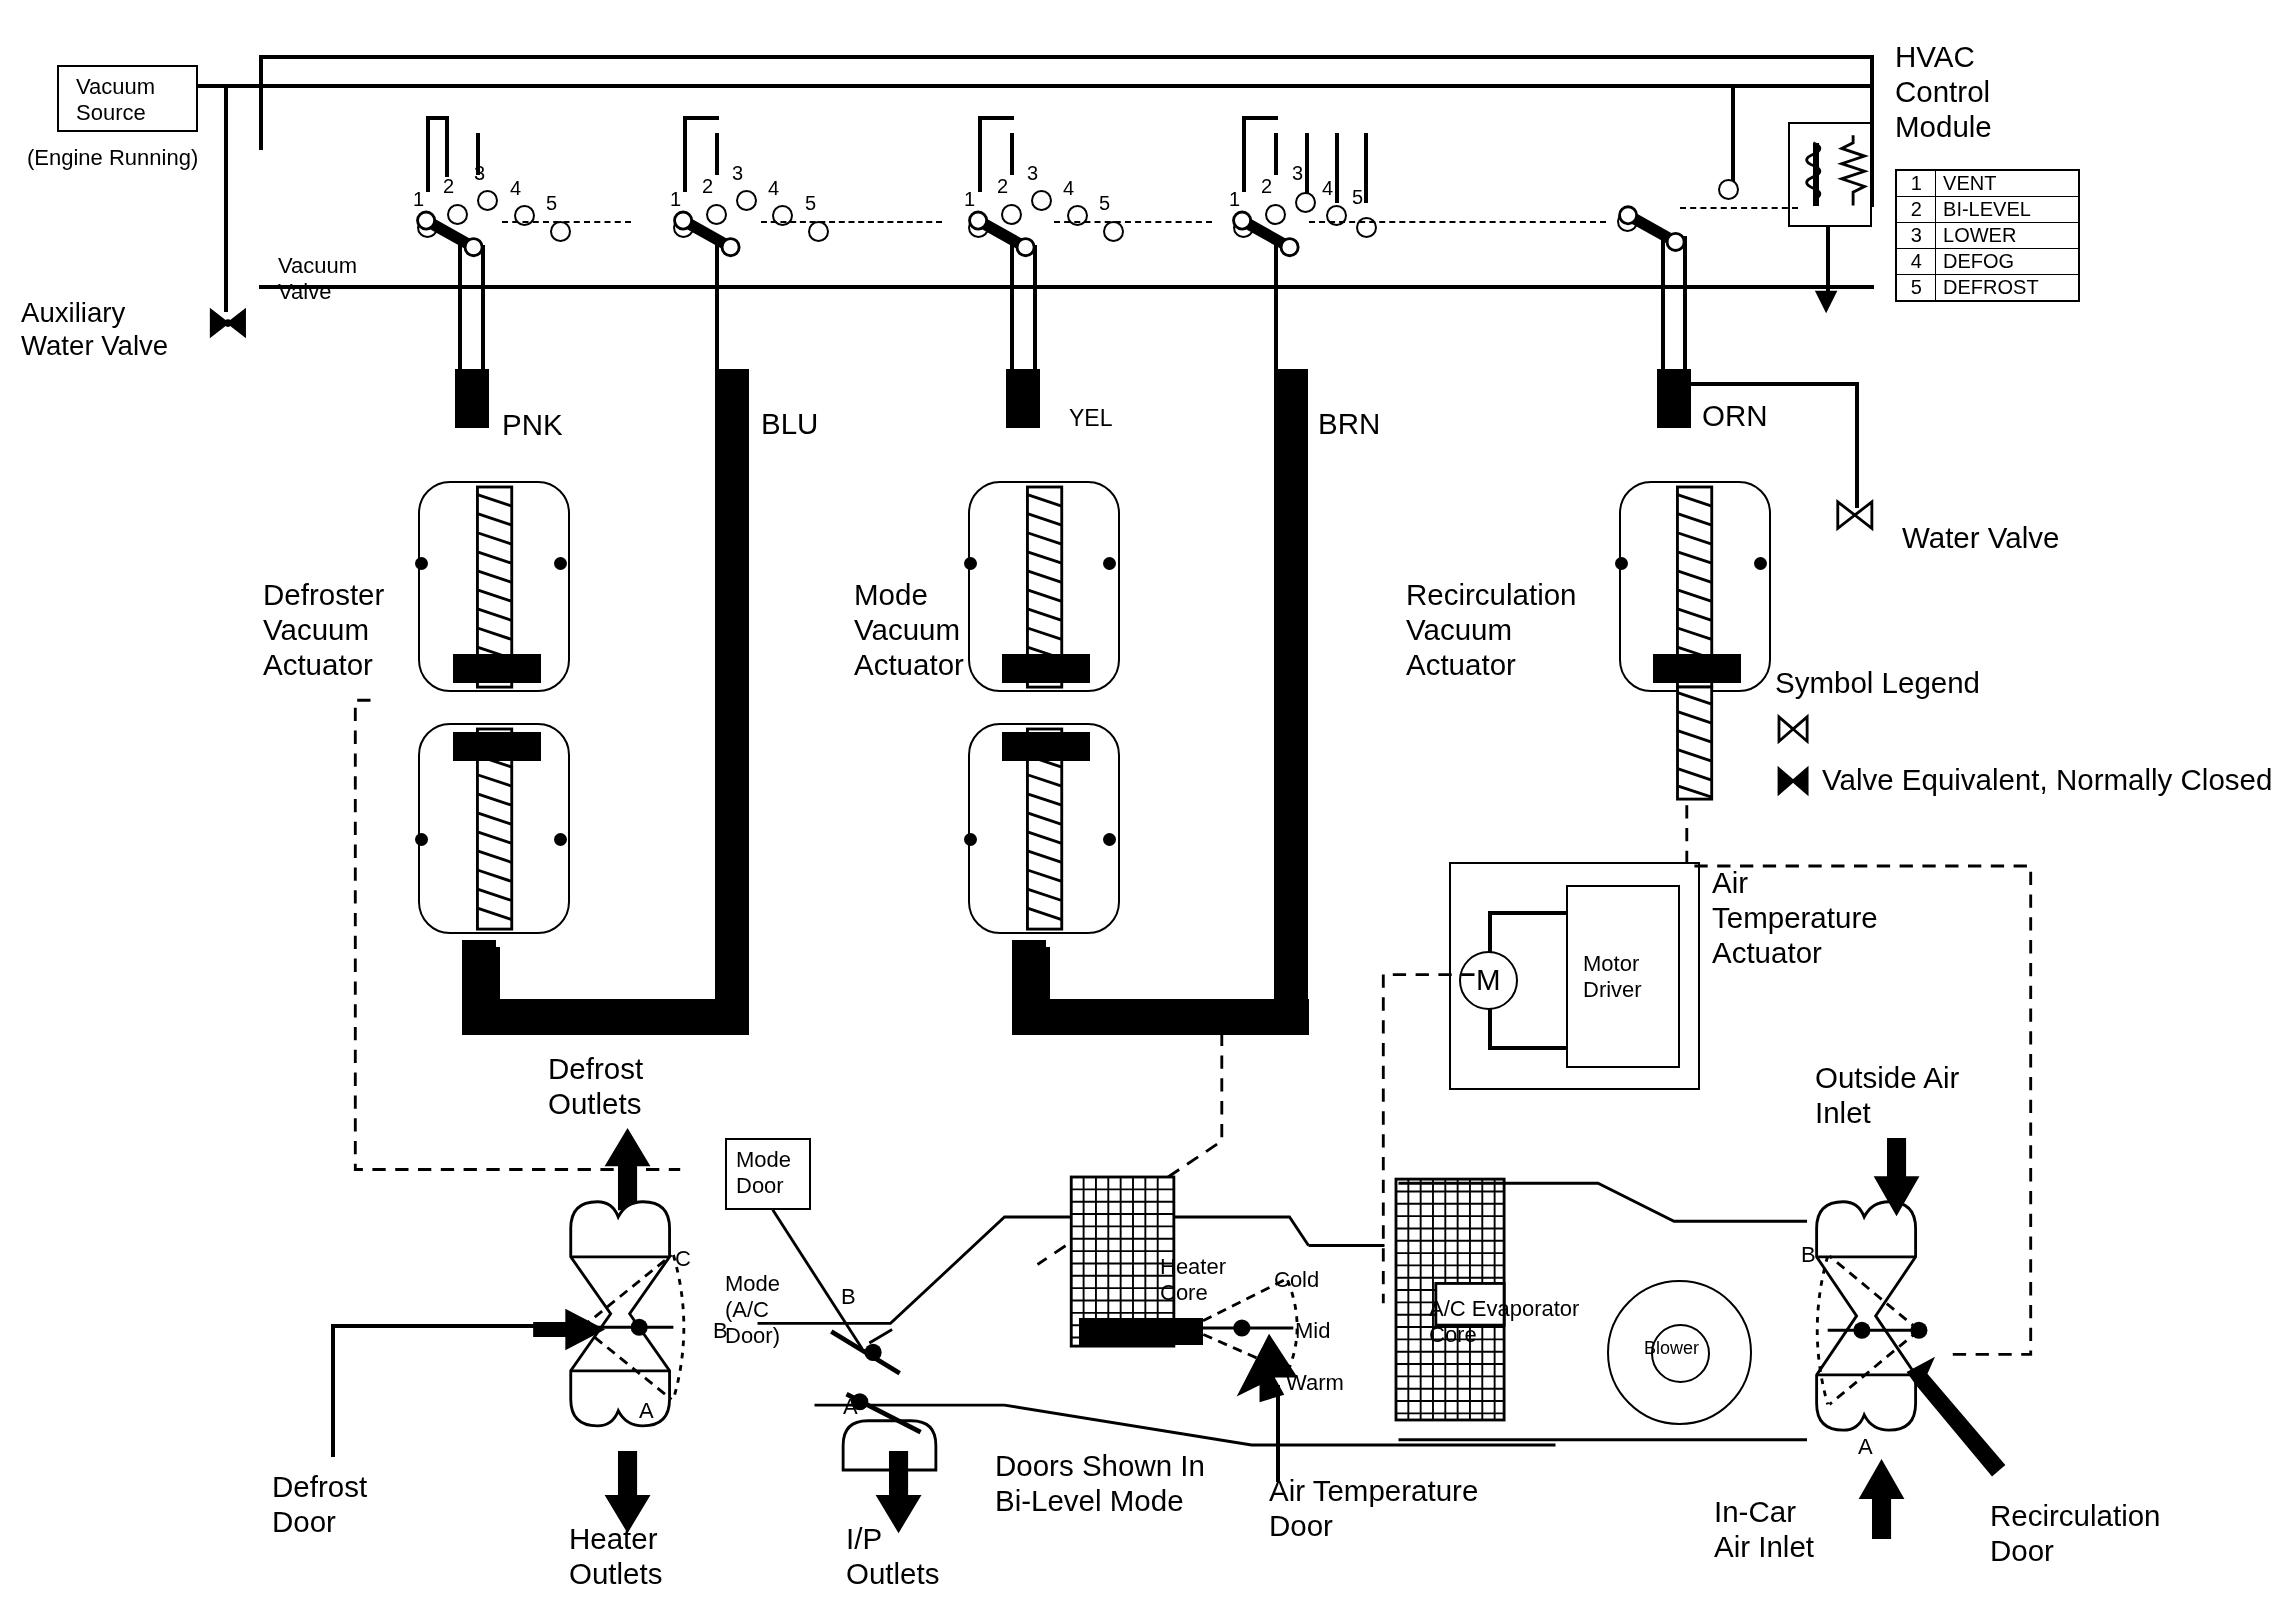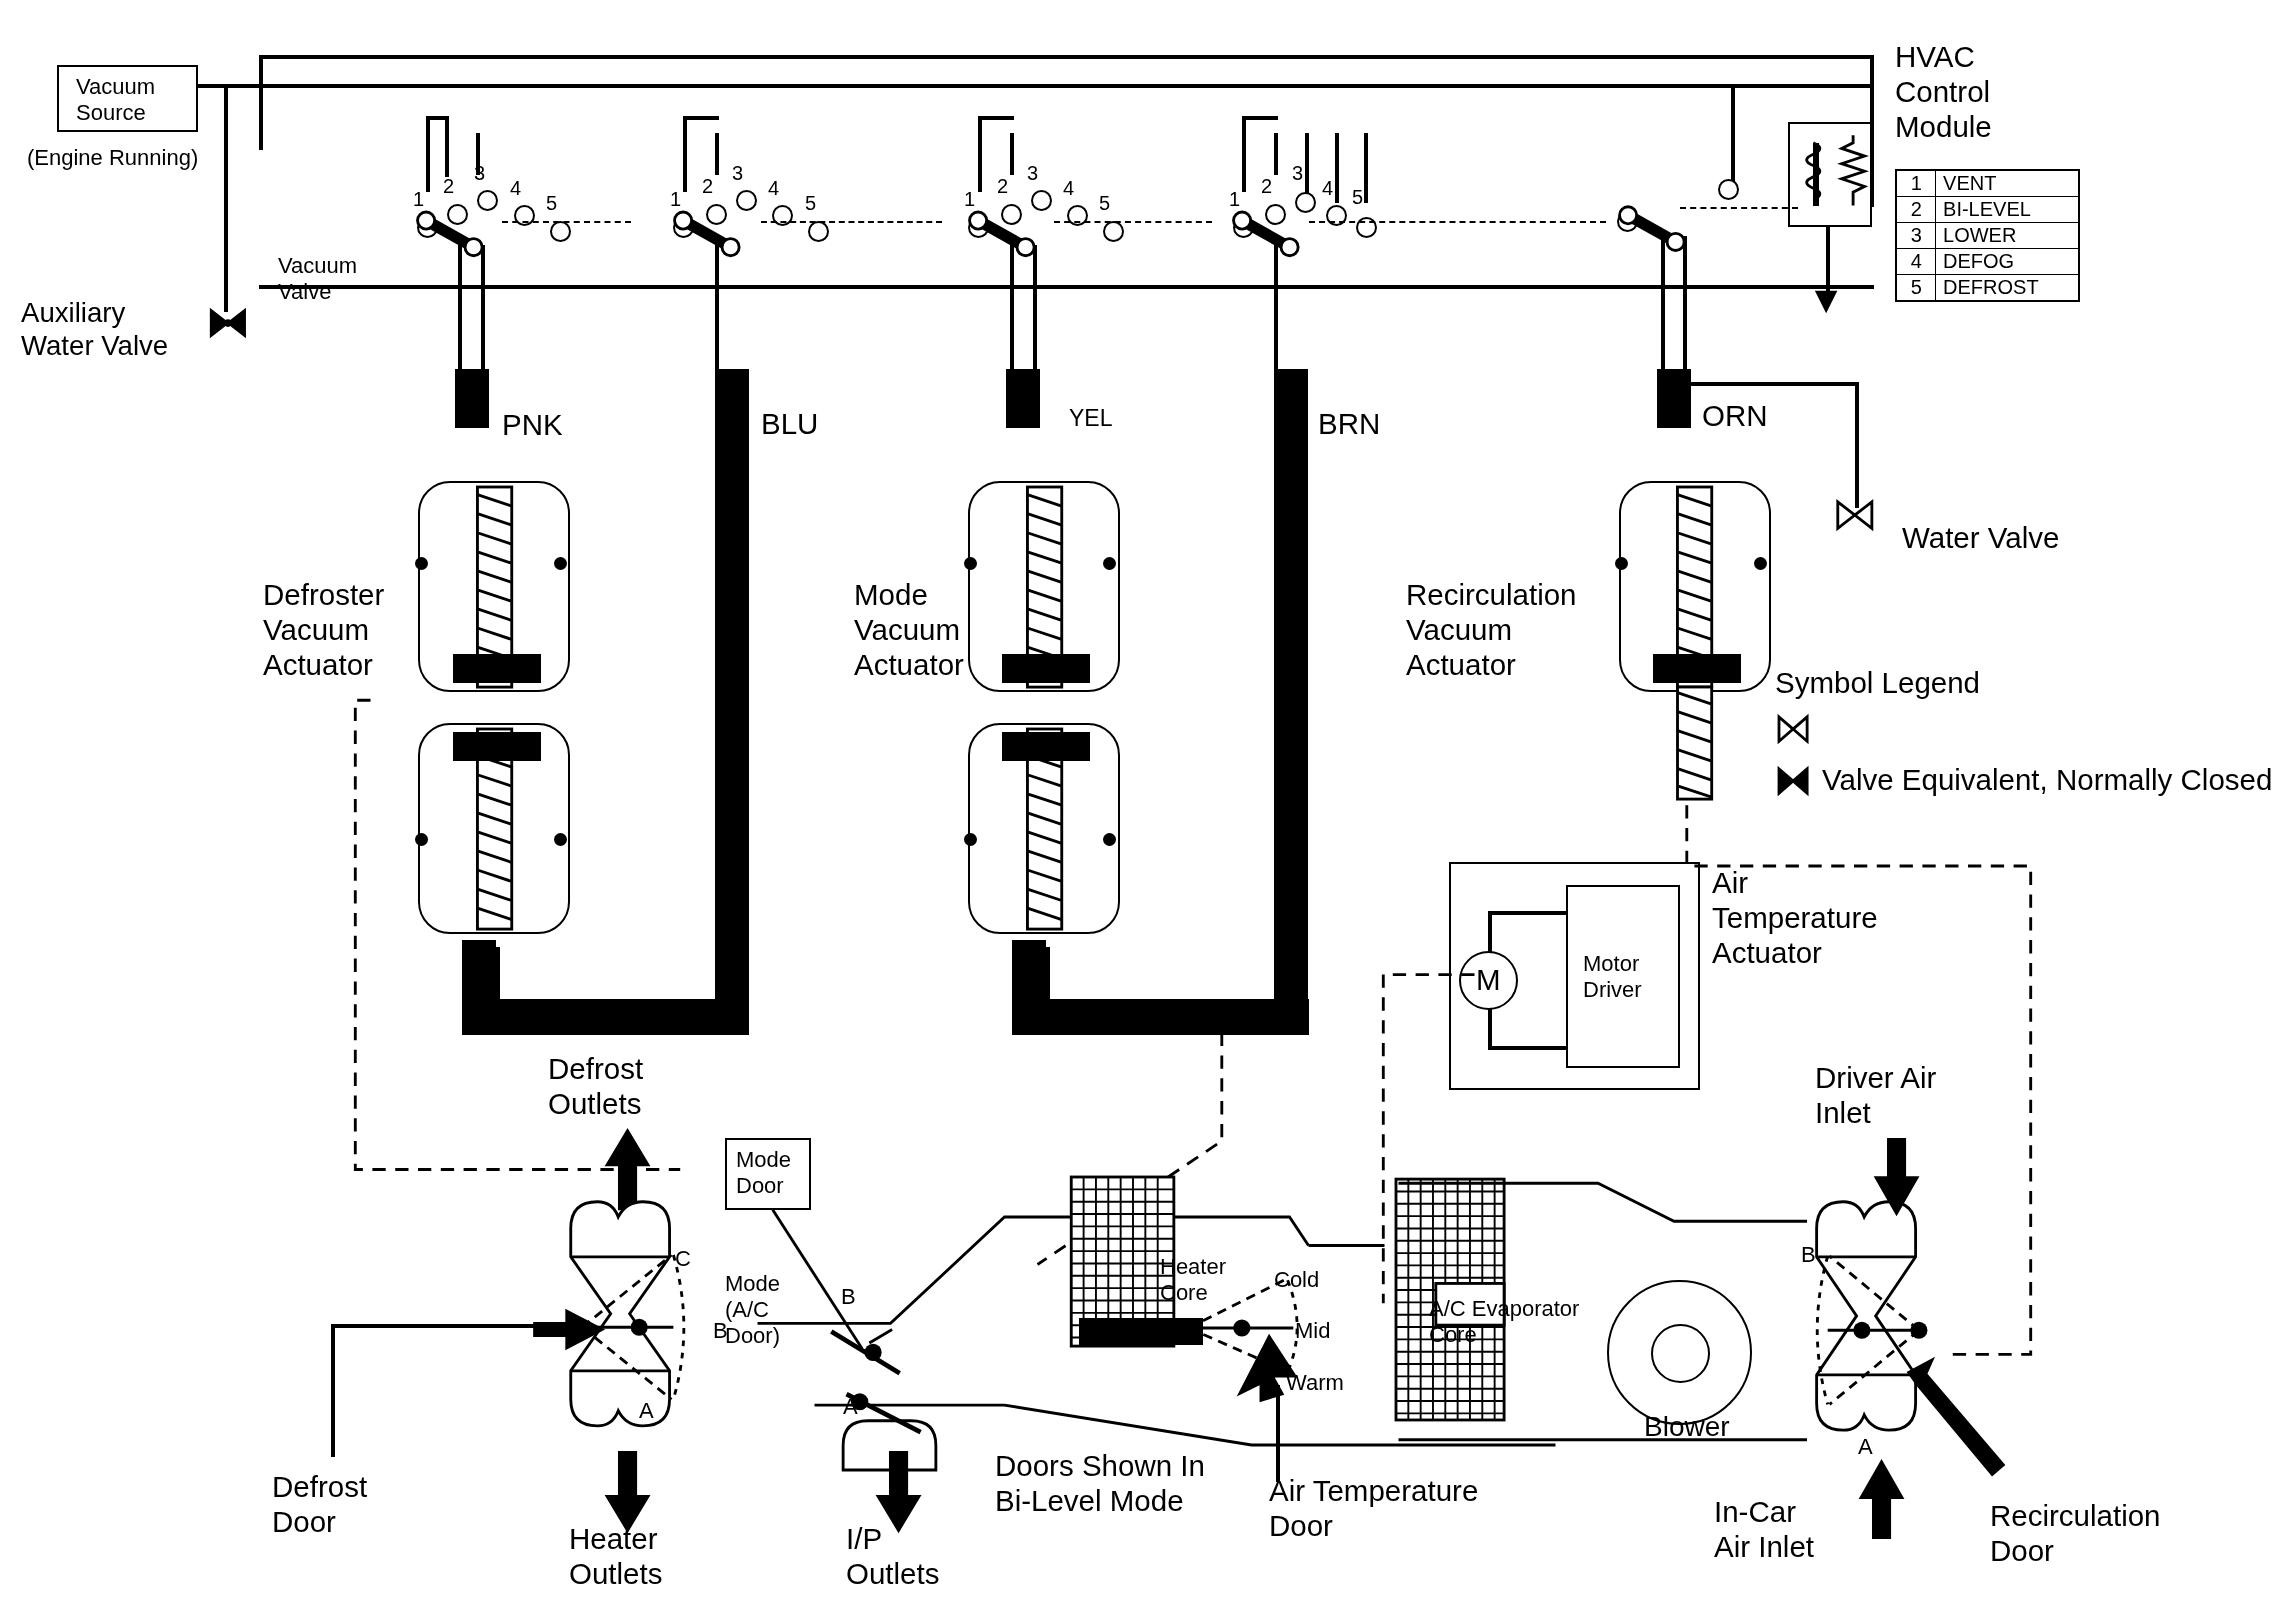--- a/index.html
+++ b/index.html
@@ -470,21 +470,21 @@
         <line x1="0" y1="234" x2="114" y2="234"></line>
       <line x1="0" y1="247" x2="114" y2="247"></line>
     </g>
     <rect x="42" y="110" width="72" height="44" fill="#fff" stroke="#000" stroke-width="3"></rect>
   </svg>
   <div class="lbl" style="left:1429px;top:1248px;font-size:22px;margin-top:48px;">A/C Evaporator
 Core</div>
 
   <div class="circ" style="left:1607px;top:1280px;width:145px;height:145px;"></div>
   <div class="circ" style="left:1651px;top:1324px;width:59px;height:59px;"></div>
-  <div class="lbl" style="left:1644px;top:1410px;font-size:28px;">Blower</div>
+  <div class="lbl" style="left:1644px;top:1338px;font-size:18px;">Blower</div>
 
   <svg style="left:1360px;top:1168px;width:514px;height:323px;" viewBox="0 0 540 340" width="514" height="323">
     <path d="M40,16 L250,16 L330,56 L470,56" stroke="#000" stroke-width="3" fill="none"></path>
     <path d="M40,286 L470,286" stroke="#000" stroke-width="3" fill="none"></path>
   </svg>
 
   <svg style="left:1807px;top:1196px;width:162px;height:276px;" viewBox="0 0 170 290" width="162" height="276">
     <path d="M10,34 q0,-28 28,-28 q16,0 22,16 q8,-16 26,-16 q28,0 28,28 l0,30 l-42,62 l42,62 l0,30 q0,28 -28,28 q-18,0 -26,-16 q-6,16 -22,16 q-28,0 -28,-28 l0,-30 l42,-62 l-42,-62 z" fill="#fff" stroke="#000" stroke-width="3"></path>
     <path d="M10,64 L114,64 M10,188 L114,188" stroke="#000" stroke-width="3"></path>
   </svg>
@@ -495,21 +495,21 @@
     <circle cx="122" cy="100" r="9" fill="#000"></circle>
     <circle cx="62" cy="100" r="9" fill="#000"></circle>
     <path d="M26,22 q-22,78 0,156" stroke="#000" stroke-width="3" fill="none" stroke-dasharray="6 7"></path>
   </svg>
   <div class="lbl" style="left:1801px;top:1242px;font-size:22px;">B</div>
   <div class="lbl" style="left:1858px;top:1434px;font-size:22px;">A</div>
 
   <svg style="left:1864px;top:1138px;width:67px;height:82px;" viewBox="0 0 70 86" width="67" height="82">
     <polygon points="34,82 58,40 44,40 44,0 24,0 24,40 10,40" fill="#000"></polygon>
   </svg>
-  <div class="lbl" style="left:1815px;top:1061px;font-size:29.5px;">Driver Air
+  <div class="lbl" style="left:1815px;top:1061px;font-size:29.5px;">Outside Air
 Inlet</div>
 
   <svg style="left:1849px;top:1459px;width:67px;height:82px;" viewBox="0 0 70 86" width="67" height="82">
     <polygon points="34,0 58,42 44,42 44,84 24,84 24,42 10,42" fill="#000"></polygon>
   </svg>
   <div class="lbl" style="left:1714px;top:1495px;font-size:29.5px;">In-Car
 Air Inlet</div>
 
   <svg style="left:1893px;top:1351px;width:124px;height:133px;" viewBox="0 0 130 140" width="124" height="133">
     <polygon points="14,22 44,6 36,24 118,120 104,132 24,36" fill="#000"></polygon>

